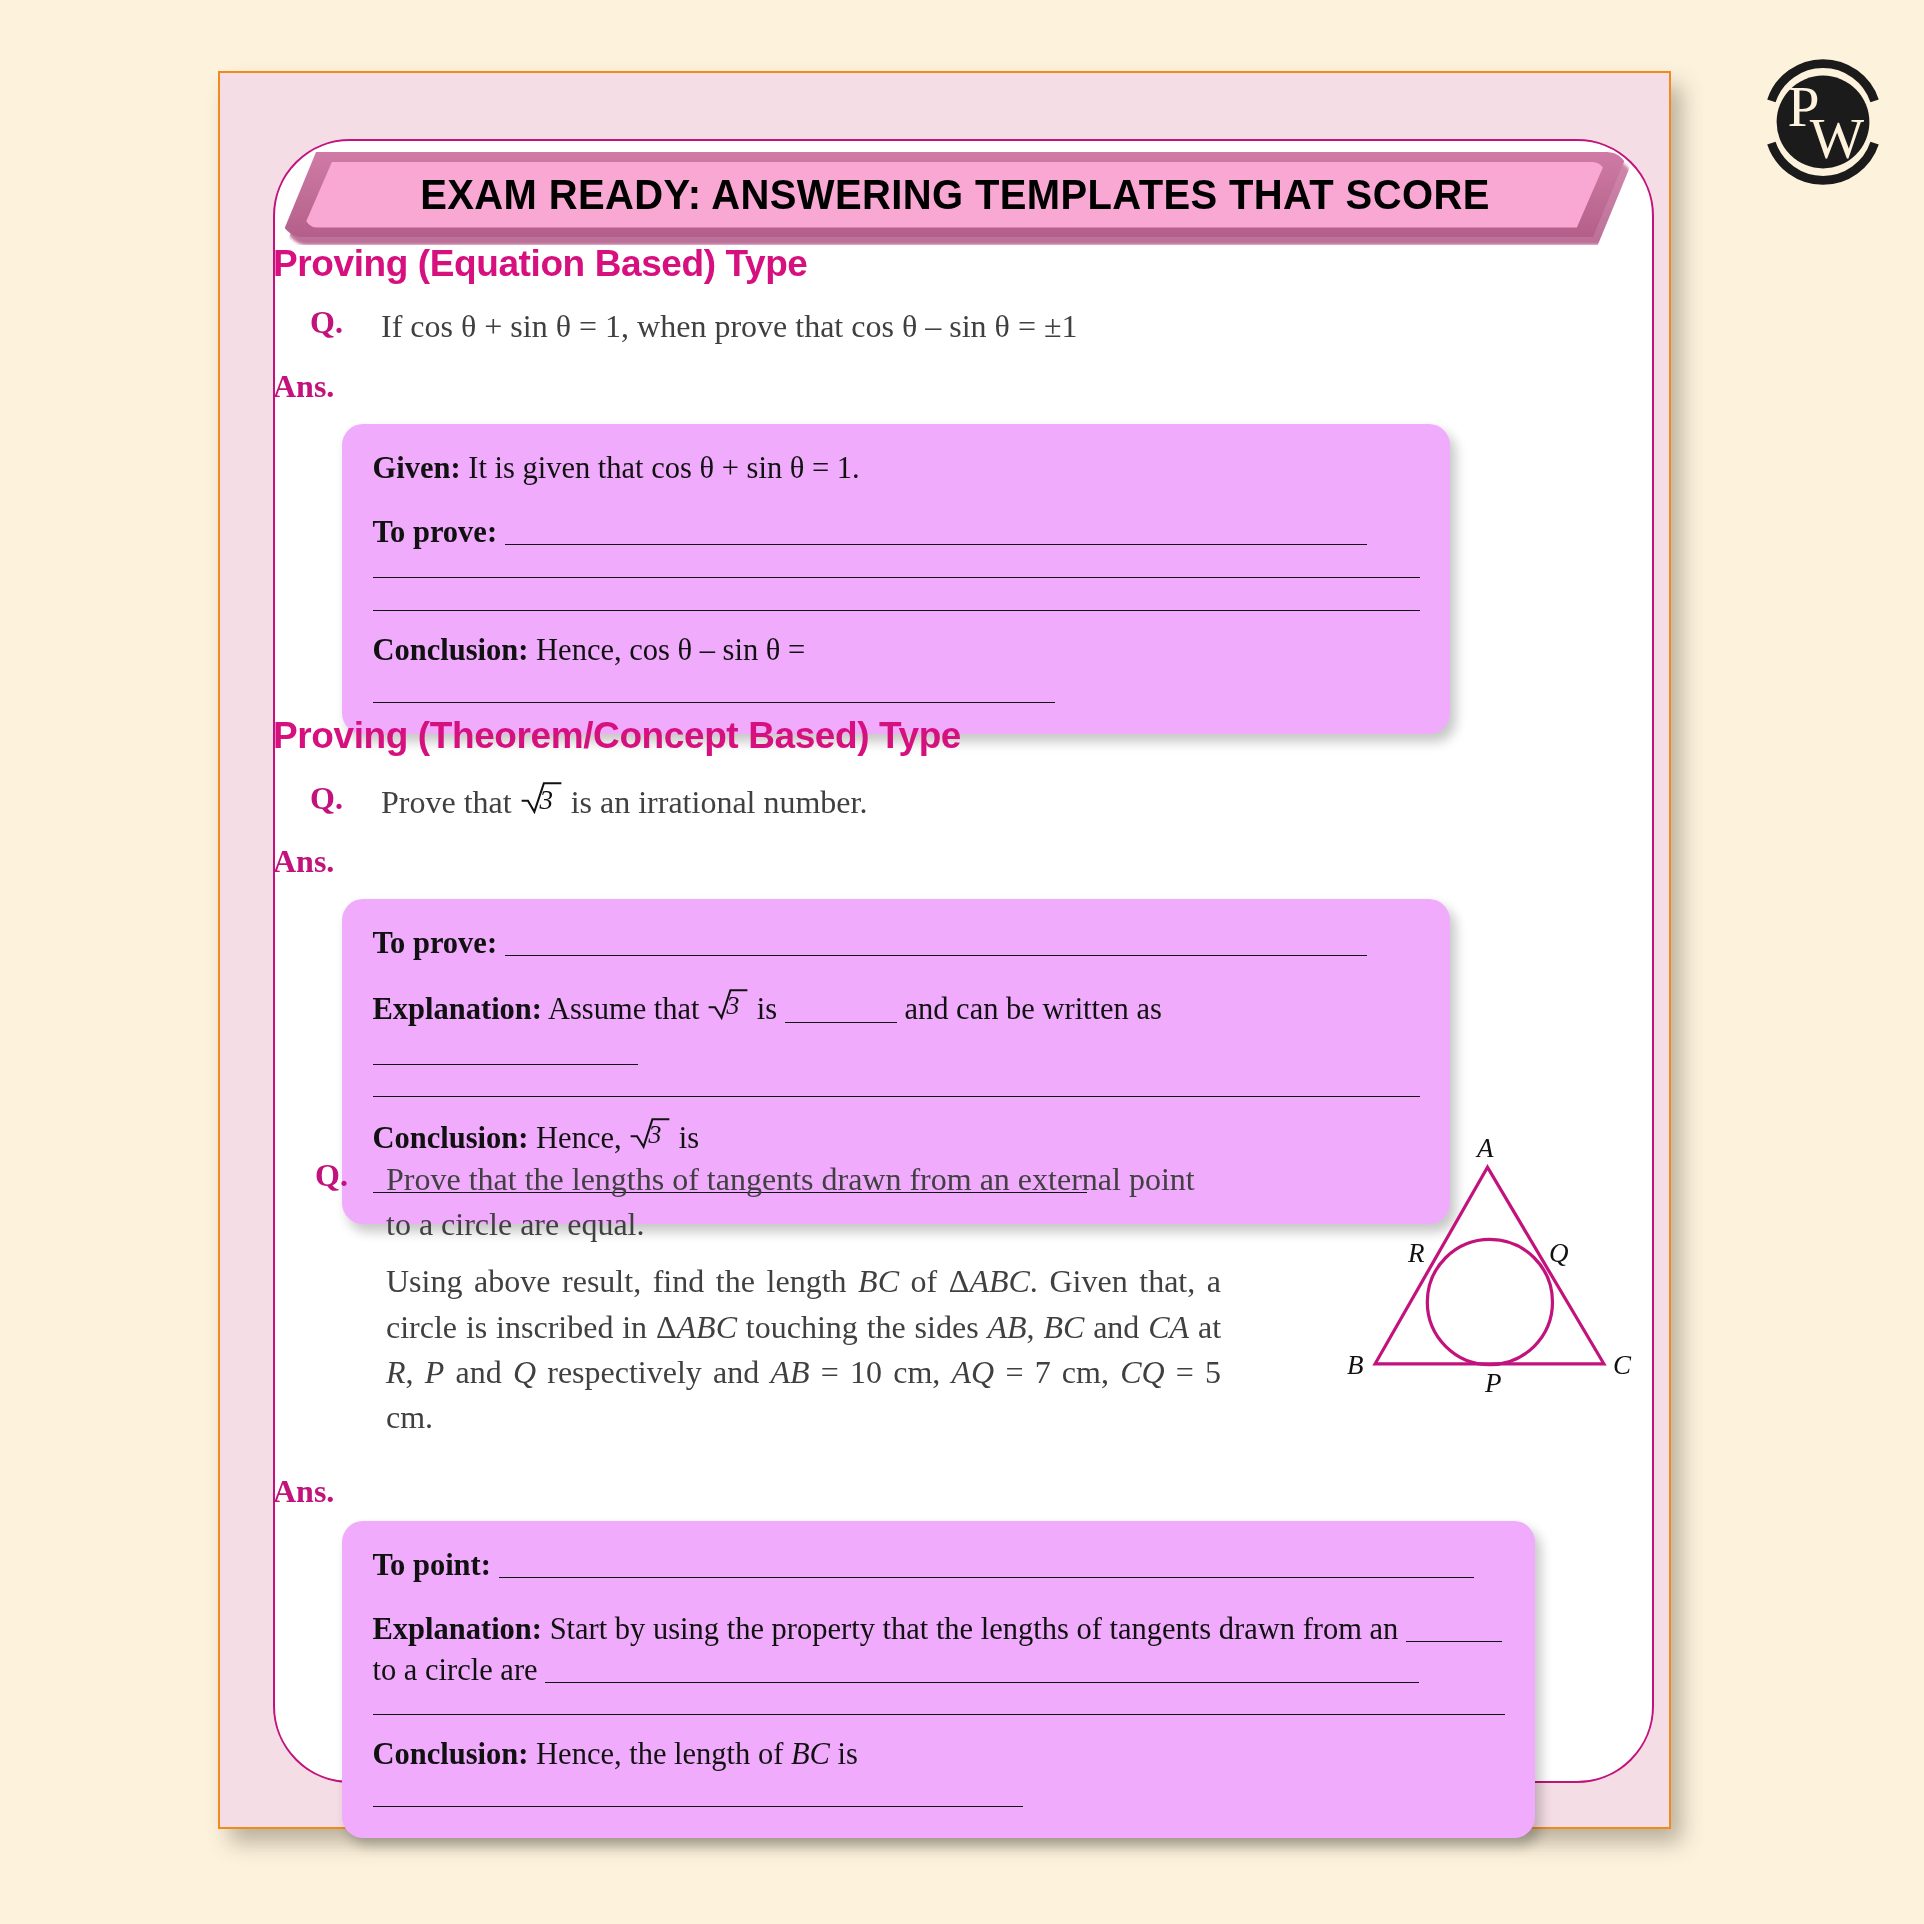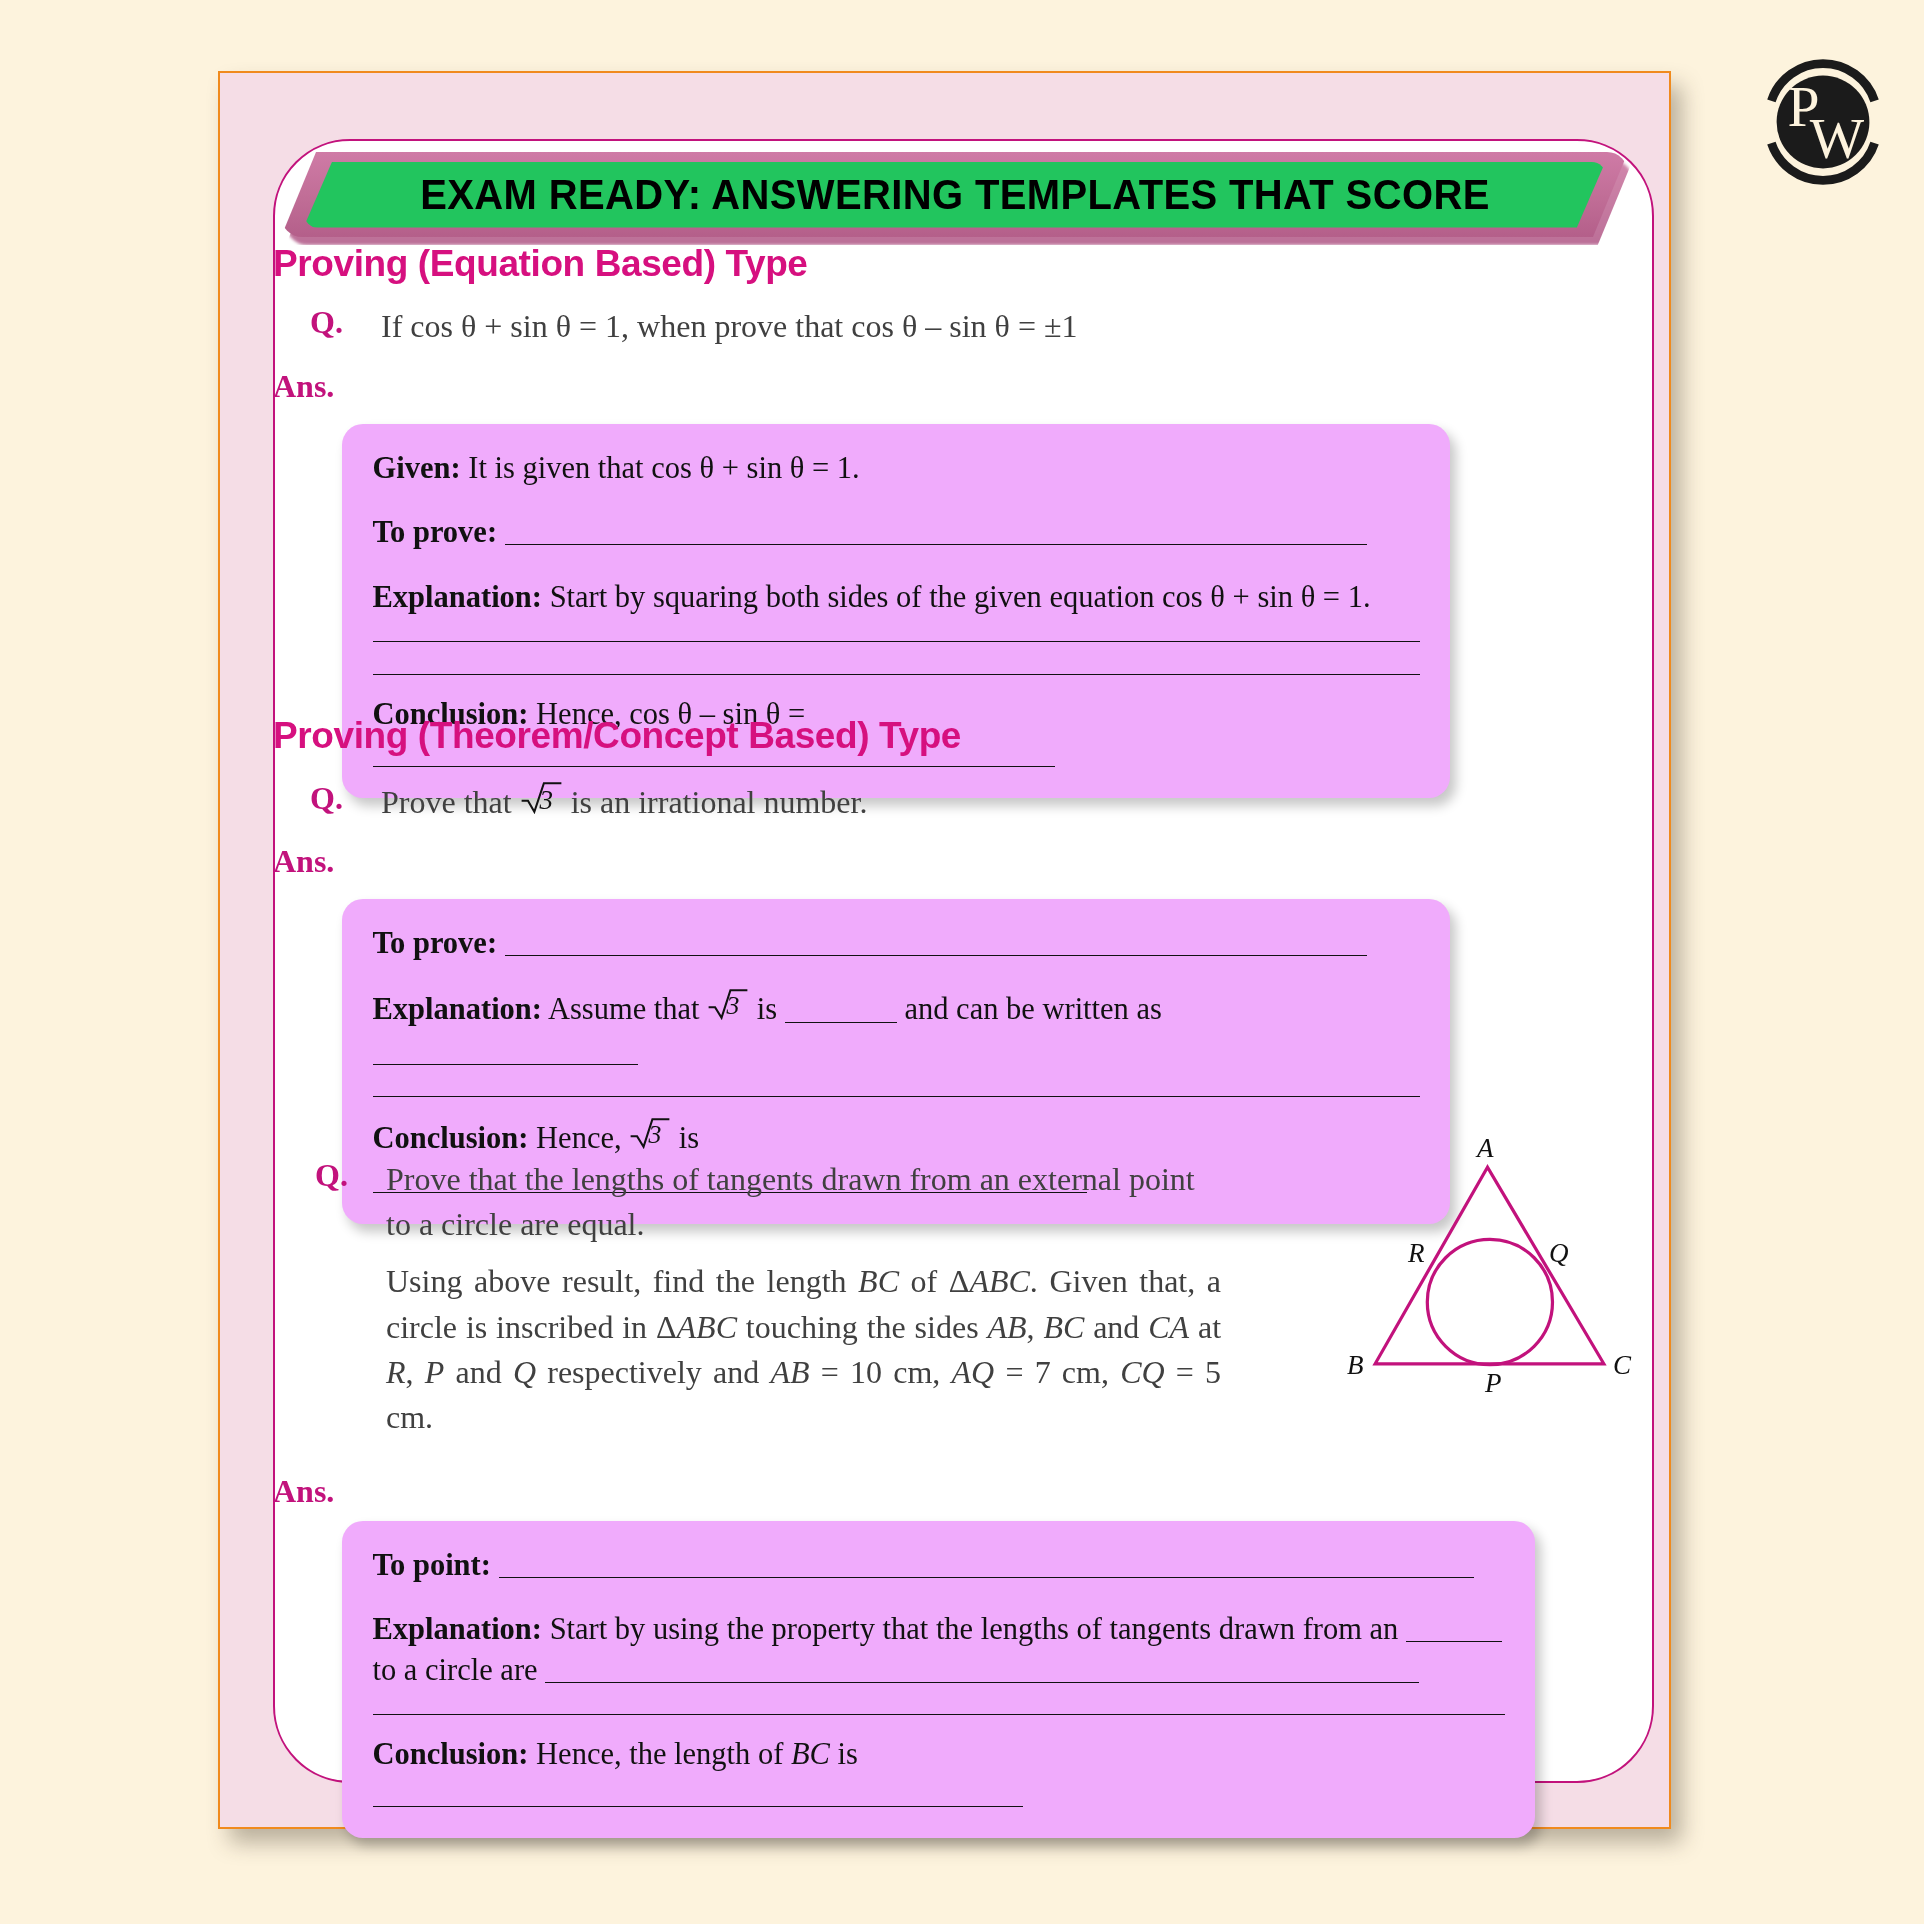--- a/index.html
+++ b/index.html
@@ -76,21 +76,21 @@
     width: 100%; height: 100%;
     background: linear-gradient(180deg,#cf7ba6 0%, #c06d96 55%, #b45f8a 100%);
     clip-path: polygon(2.6% 0%, 100% 0%, 97.4% 100%, 0% 100%);
     border-radius: 21px;
   }
   .ribbon-inner {
     position: absolute;
     left: 22.5px; top: 9.6px;
     width: calc(100% - 45px);
     height: calc(100% - 19px);
-    background: #22c55e;
+    background: #f9a8d4;
     clip-path: polygon(2.2% 0%, 100% 0%, 97.8% 100%, 0% 100%);
     border-radius: 14.4px;
     display: flex;
     align-items: center;
     justify-content: center;
   }
   .ribbon-title {
     font-family: "Liberation Sans", sans-serif;
     font-weight: bold;
     font-size: 43px;
@@ -220,24 +220,20 @@
       <div class="anslabel" style="left:53px; top:295px;">Ans.</div>
 
       <div class="abox" style="left:122px; top:351px; width:1108px;">
         <span class="line">
           <span class="lbl">Given:</span>
           <span>It is given that cos θ + sin θ = 1.</span>
         </span>
         <span class="line">
           <span class="lbl">To prove:</span>
           <span class="blank-inline" style="width:862px;"></span>
-        </span>
-        <span class="line">
-          <span class="lbl">Explanation:</span>
-          <span>Start by squaring both sides of the given equation cos θ + sin θ = 1.</span>
         </span>
         <span class="rule" style="margin-top:6.4px;"></span>
         <span class="rule"></span>
         <span class="line" style="margin-top:-4.8px;">
           <span class="lbl">Conclusion:</span>
           <span>Hence, cos θ – sin θ =</span>
           <span class="blank-inline" style="width:682px;"></span>
         </span>
       </div>
 

